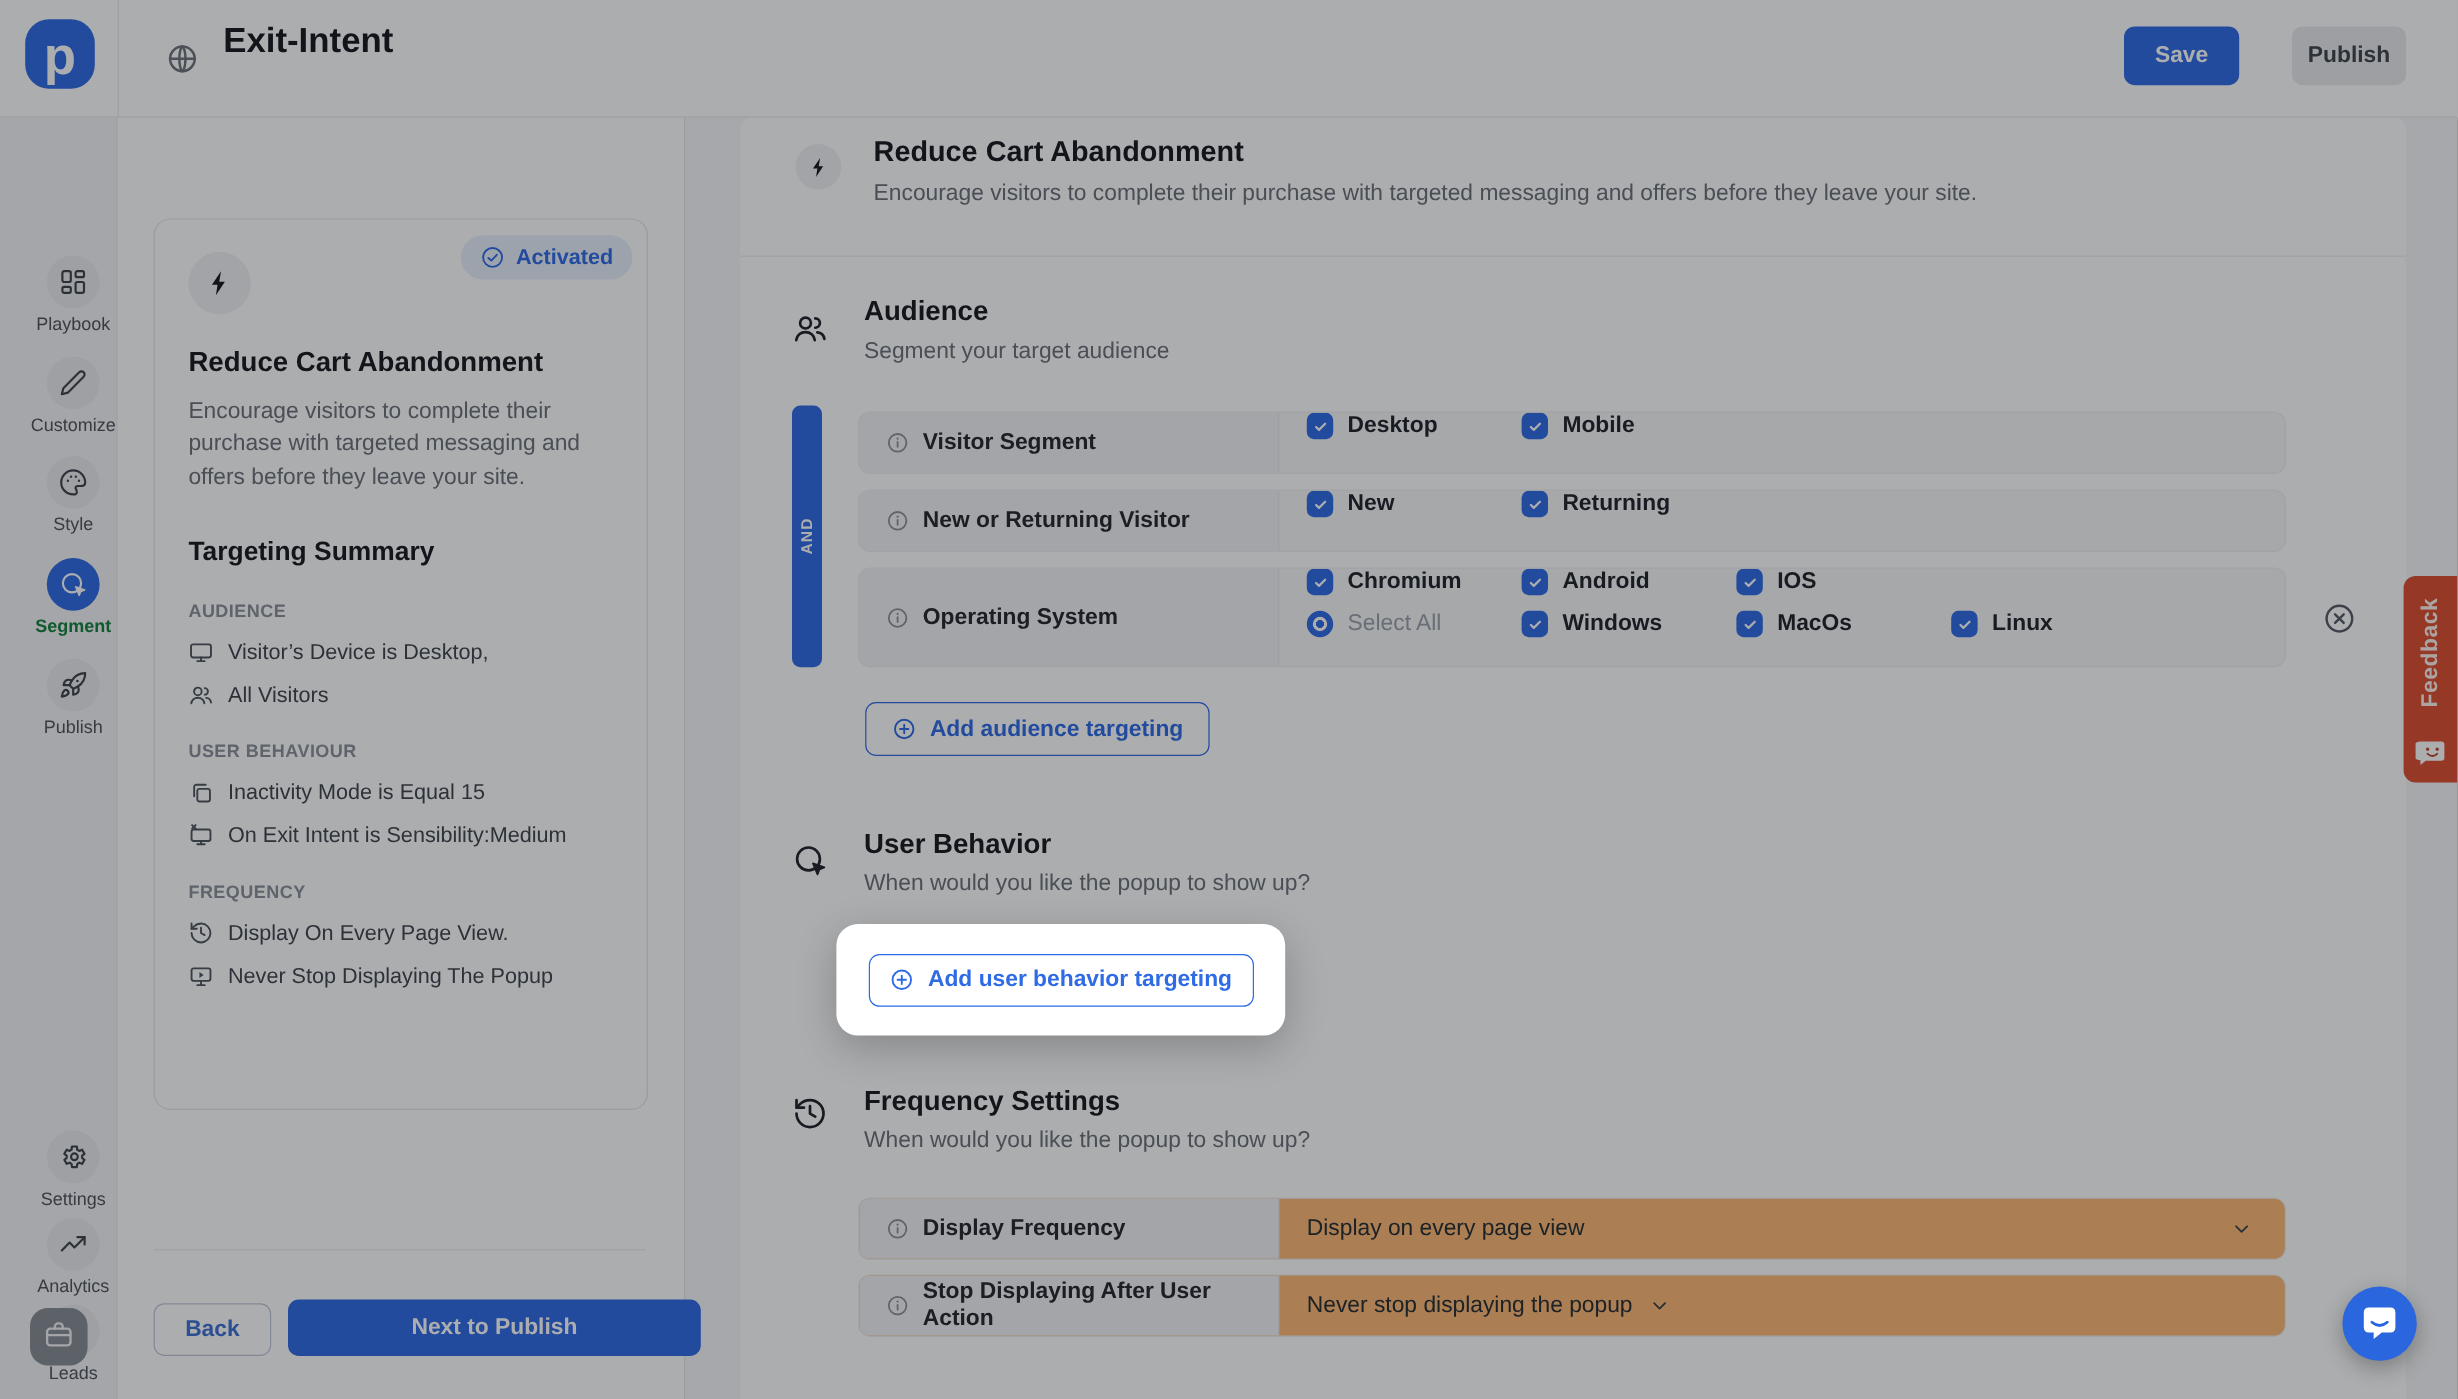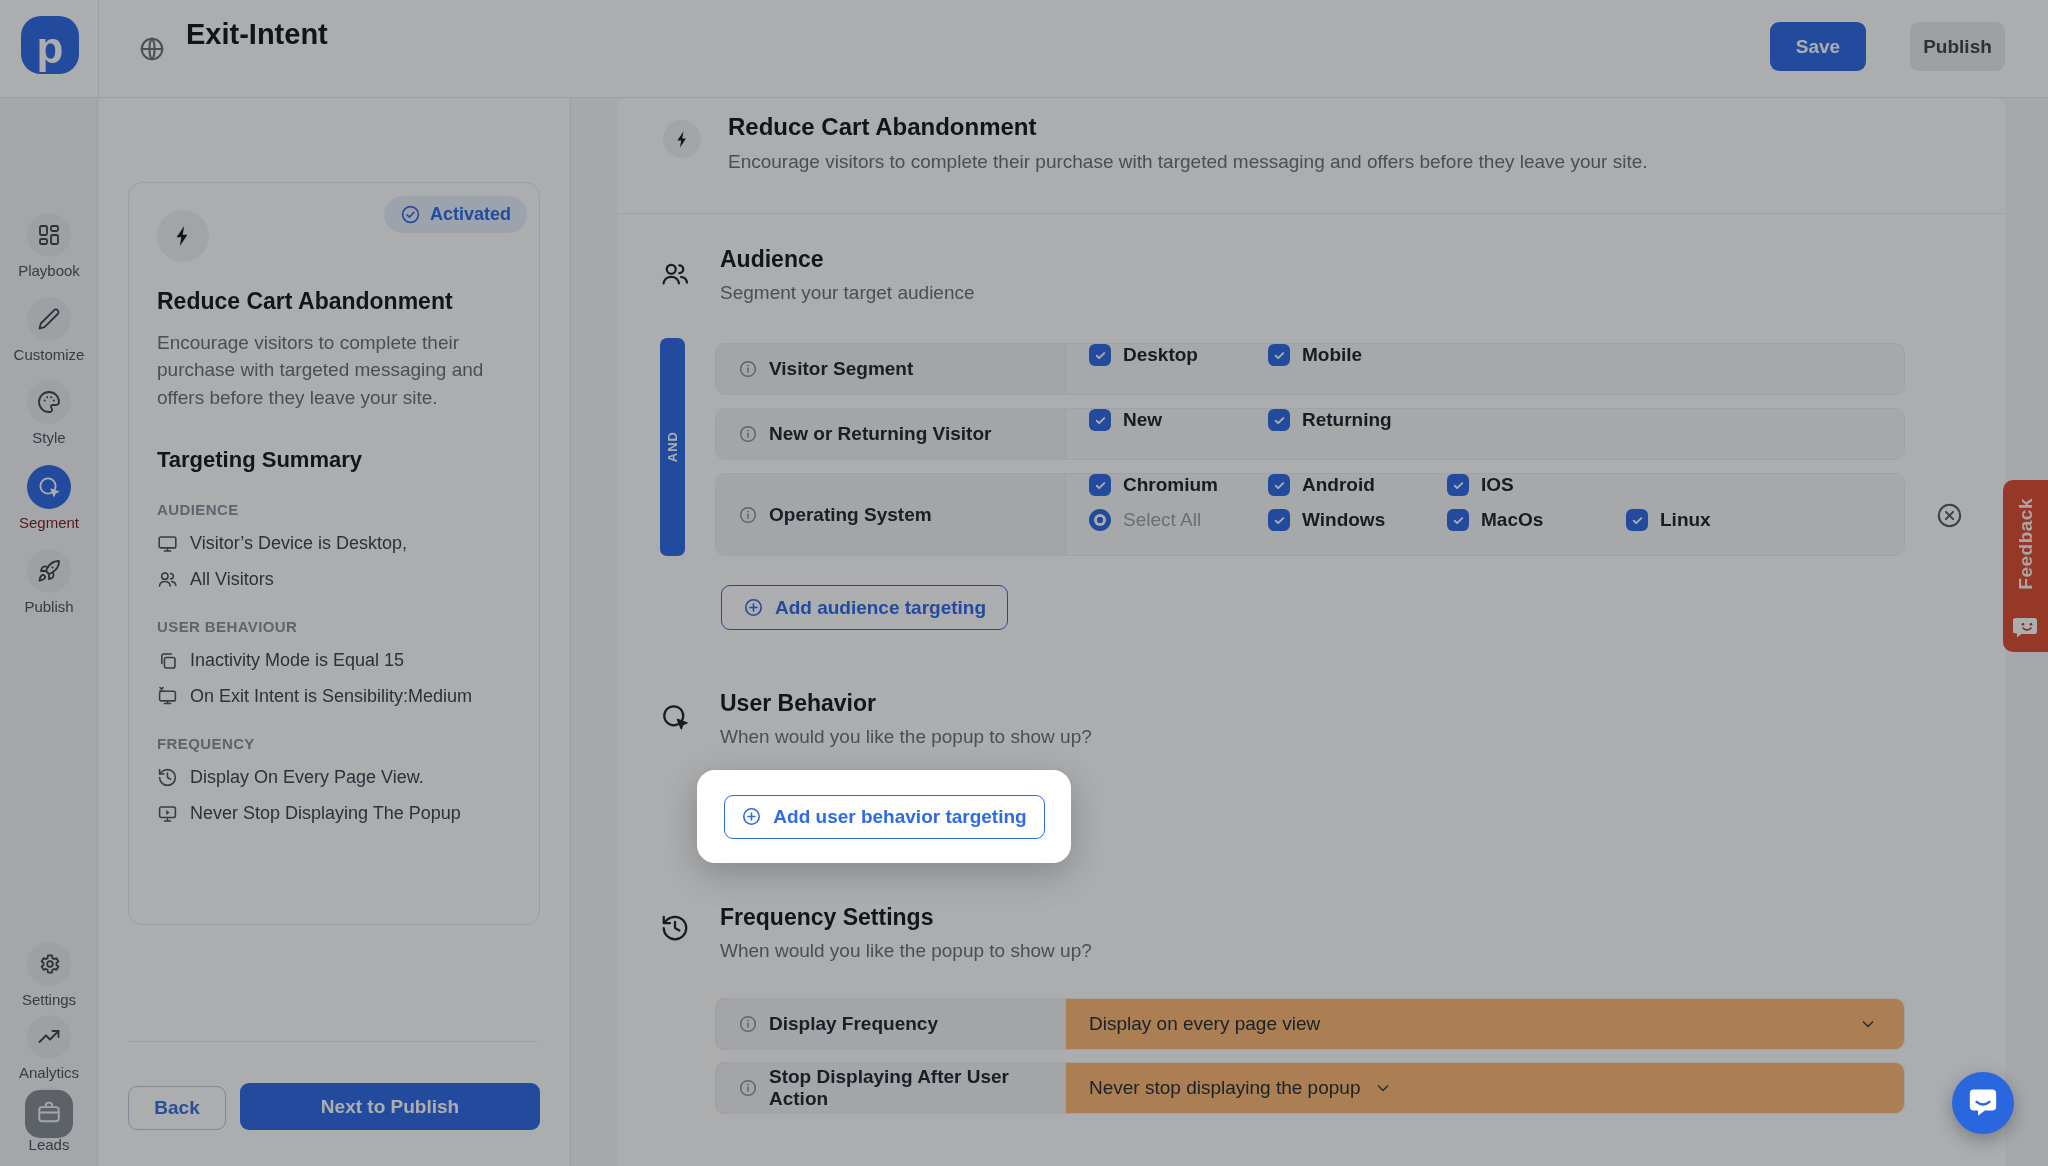--- a/index.html
+++ b/index.html
@@ -21,26 +21,26 @@
   .logo{position:absolute;left:21px;top:16px;width:58px;height:58px;border-radius:20px;background:var(--accent);display:flex;align-items:center;justify-content:center;cursor:pointer}
   .logo span{color:#fff;font-size:44px;font-weight:700;line-height:1;margin-top:6px}
   .globe{position:absolute;left:138px;top:35px;width:28px;height:28px;color:#6E747B}
   .page-title{position:absolute;left:186px;top:18px;font-size:29px;font-weight:600;color:#15181C}
   .btn{border:none;cursor:pointer;font-family:inherit}
   .btn-save{position:absolute;left:1770px;top:22px;width:96px;height:49px;border-radius:9px;background:var(--accent);color:#fff;font-size:19px;font-weight:600}
   .btn-publish{position:absolute;left:1910px;top:22px;width:95px;height:49px;border-radius:9px;background:#E8EAED;color:#3F444B;font-size:19px;font-weight:600}
 
   
   .sidebar{position:absolute;left:0;top:98px;width:98px;bottom:0;background:#F4F5F6;border-right:1px solid var(--line);z-index:1}
-  .nav-item{position:absolute;left:0;width:98px;display:flex;flex-direction:column;align-items:center;cursor:pointer}
+  .nav-item{position:absolute;left:12px;width:98px;display:flex;flex-direction:column;align-items:center;cursor:pointer}
   .nav-circle{width:44px;height:44px;border-radius:50%;background:#EAEBEE;display:flex;align-items:center;justify-content:center;color:#3E444B}
   .nav-circle svg{width:24px;height:24px}
   .nav-item.active .nav-circle{background:var(--accent);color:#fff}
   .nav-label{margin-top:5px;font-size:15px;color:#4E545B}
-  .nav-item.active .nav-label{color:#7f1d1d;font-weight:400}
+  .nav-item.active .nav-label{color:#15803d;font-weight:700}
   .avatar{position:absolute;left:25px;top:1090px;width:48px;height:48px;border-radius:15px;background:#878D94;display:flex;align-items:center;justify-content:center;color:#F2F3F5;cursor:pointer;z-index:1}
   .avatar svg{width:26px;height:26px}
 
   
   .left-panel{position:absolute;left:98px;top:98px;width:473px;bottom:0;background:#fff;border-right:1px solid #E3E5E8;z-index:1}
   .panel-title{position:absolute;left:30px;top:18px;font-size:29px;font-weight:700;color:#111317;margin:0}
   .pcard{position:absolute;left:30px;top:84px;width:412px;height:743px;background:#fff;border:1px solid #E4E6E9;border-radius:14px;padding:27px 28px}
   .bolt-wrap{width:52px;height:52px;border-radius:50%;background:#F0F1F3;display:flex;align-items:center;justify-content:center;color:#17191D}
   .bolt-wrap svg{width:24px;height:24px}
   .badge{position:absolute;top:13px;right:12px;height:37px;border-radius:19px;background:#E9F0FC;color:var(--accent);display:flex;align-items:center;gap:9px;padding:0 16px;font-size:18px;font-weight:600}
@@ -49,21 +49,21 @@
   .pdesc{margin:14px 0 0;font-size:19px;line-height:1.44;color:var(--text2)}
   .pcard h3{margin:36px 0 0;font-size:22px;font-weight:700;color:#17191D}
   .sum-sec{margin-top:28px}
   .sum-label{font-size:15px;font-weight:600;color:var(--muted);letter-spacing:.4px}
   .sum-item{display:flex;align-items:center;gap:12px;margin-top:15px}
   .sicon{width:21px;height:21px;color:#4E555D;flex:0 0 auto}
   .sicon svg{width:21px;height:21px;display:block}
   .sum-text{font-size:18px;color:#3F454C}
   .pf-divider{position:absolute;left:30px;right:32px;bottom:124px;height:1px;background:#E9EBEE}
   .btn-back{position:absolute;left:30px;bottom:36px;width:98px;height:44px;border:1.5px solid #BFC9DA;border-radius:9px;background:#fff;color:#3D6FD4;font-size:19px;font-weight:600}
-  .btn-next{position:absolute;left:142px;bottom:36px;width:300px;height:47px;border-radius:9px;background:var(--accent);color:#fff;font-size:19px;font-weight:600}
+  .btn-next{position:absolute;left:142px;bottom:36px;width:344px;height:47px;border-radius:9px;background:var(--accent);color:#fff;font-size:19px;font-weight:600}
 
   
   .main-card{position:absolute;left:617px;top:98px;width:1388px;bottom:0;background:#fff;border-radius:10px 10px 0 0}
   .hero-icon{position:absolute;left:46px;top:22px;width:38px;height:38px;border-radius:50%;background:#F0F1F3;display:flex;align-items:center;justify-content:center;color:#17191D}
   .hero-icon svg{width:19px;height:19px}
   .hero-title{position:absolute;left:111px;top:15px;margin:0;font-size:24px;font-weight:700;color:#15181C}
   .hero-desc{position:absolute;left:111px;top:53px;margin:0;font-size:19px;color:var(--text2)}
   .hero-div{position:absolute;left:0;right:0;top:115px;height:1px;background:#ECEDEF}
   .sec-icon{position:absolute;left:43px;width:30px;height:30px;color:#1F2329}
   .sec-icon svg{width:30px;height:30px}

